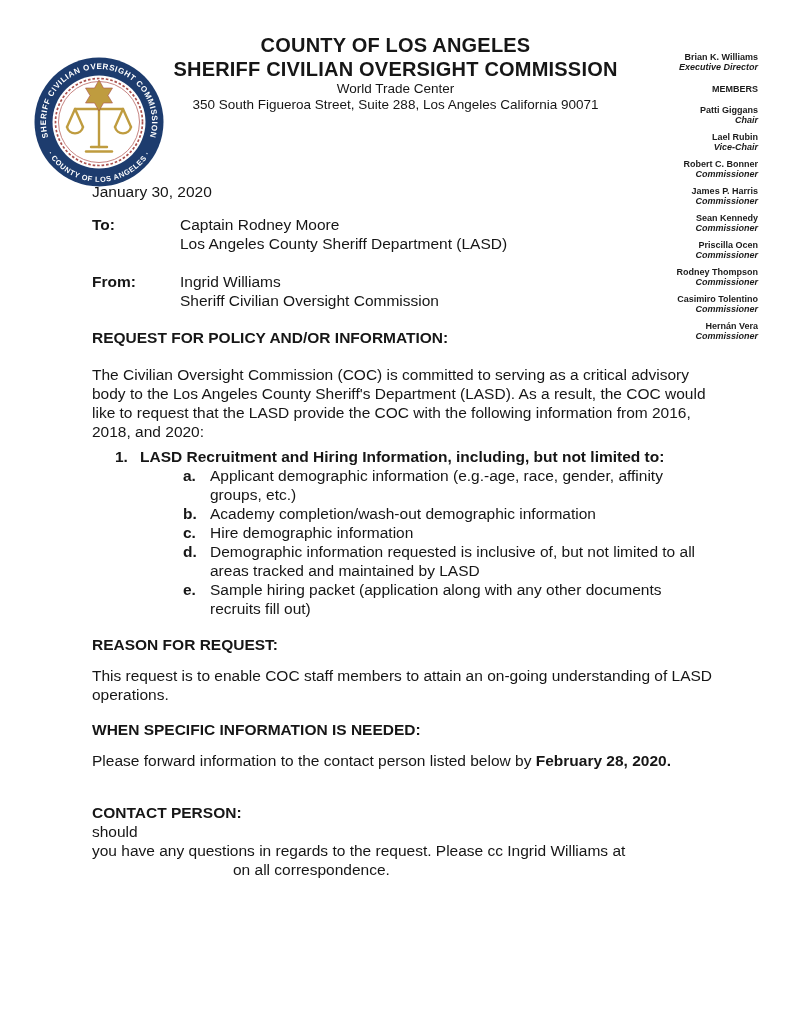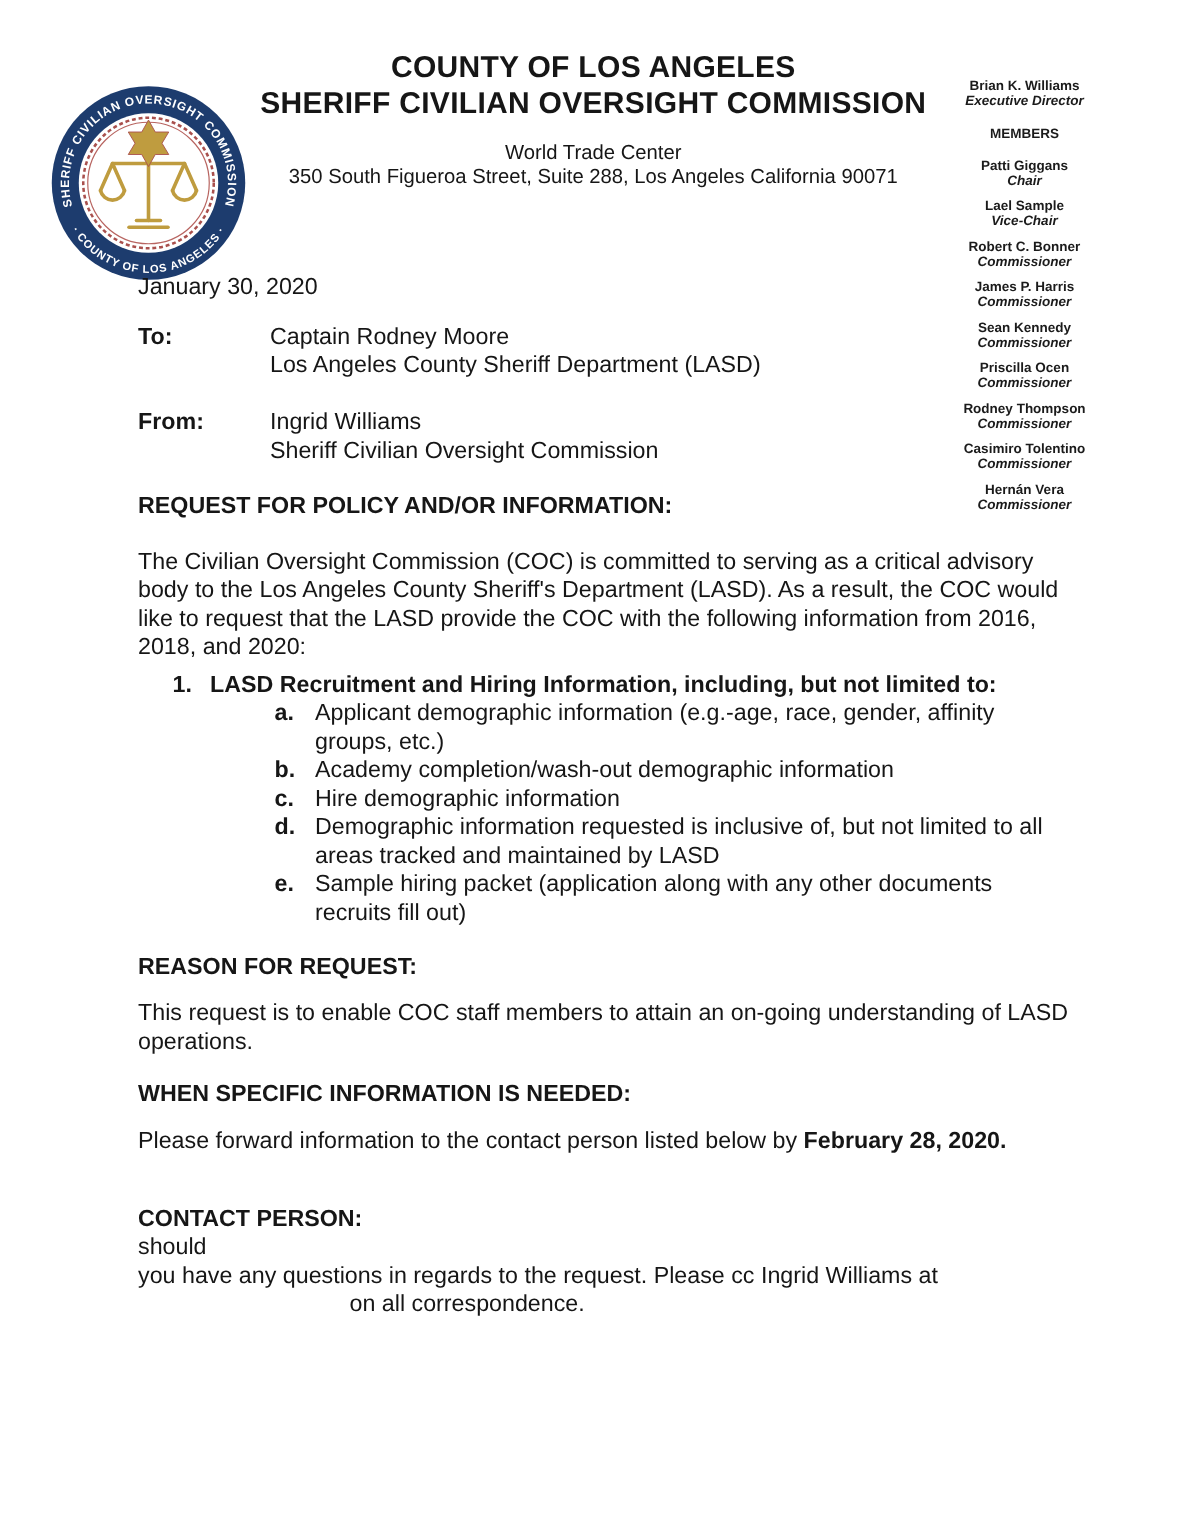--- a/index.html
+++ b/index.html
@@ -8,29 +8,29 @@
     position:relative; width:791px; height:1024px; margin:0 auto;
     background:#ffffff; color:#161616; overflow:hidden;
     font-family:"Liberation Sans","DejaVu Sans",sans-serif;
   }
 
   
   .header { position:absolute; top:33px; left:0; width:100%; text-align:center; }
   .doc-label { font-size:15px; line-height:18px; margin-bottom:8px; }
   .title { font-size:20px; font-weight:bold; line-height:24px; letter-spacing:0.2px; }
   .sub { font-size:13.5px; line-height:16px; }
-  .sub.first { margin-top:13px; }
+  .sub.first { margin-top:0; }
 
   
   .seal { position:absolute; left:33px; top:56px; width:132px; height:132px; }
 
   
   .sidebar {
     position:absolute; top:52px; right:33px; width:150px;
-    text-align:center; font-size:9px; line-height:10px; color:#1b1b1b;
+    text-align:right; font-size:9px; line-height:10px; color:#1b1b1b;
   }
   .person { margin-bottom:7px; }
   .person .name { font-weight:bold; }
   .person .role { font-weight:bold; font-style:italic; }
   .members-label { font-weight:bold; margin:12px 0 11px; }
 
   
   .content {
     position:absolute; left:92px; top:182px; width:623px;
     font-size:15.5px; line-height:19px;
@@ -99,21 +99,21 @@
     <div class="person">
       <div class="name">Brian K. Williams</div>
       <div class="role">Executive Director</div>
     </div>
     <div class="members-label">MEMBERS</div>
     <div class="person">
       <div class="name">Patti Giggans</div>
       <div class="role">Chair</div>
     </div>
     <div class="person">
-      <div class="name">Lael Sample</div>
+      <div class="name">Lael Rubin</div>
       <div class="role">Vice-Chair</div>
     </div>
     <div class="person">
       <div class="name">Robert C. Bonner</div>
       <div class="role">Commissioner</div>
     </div>
     <div class="person">
       <div class="name">James P. Harris</div>
       <div class="role">Commissioner</div>
     </div>

